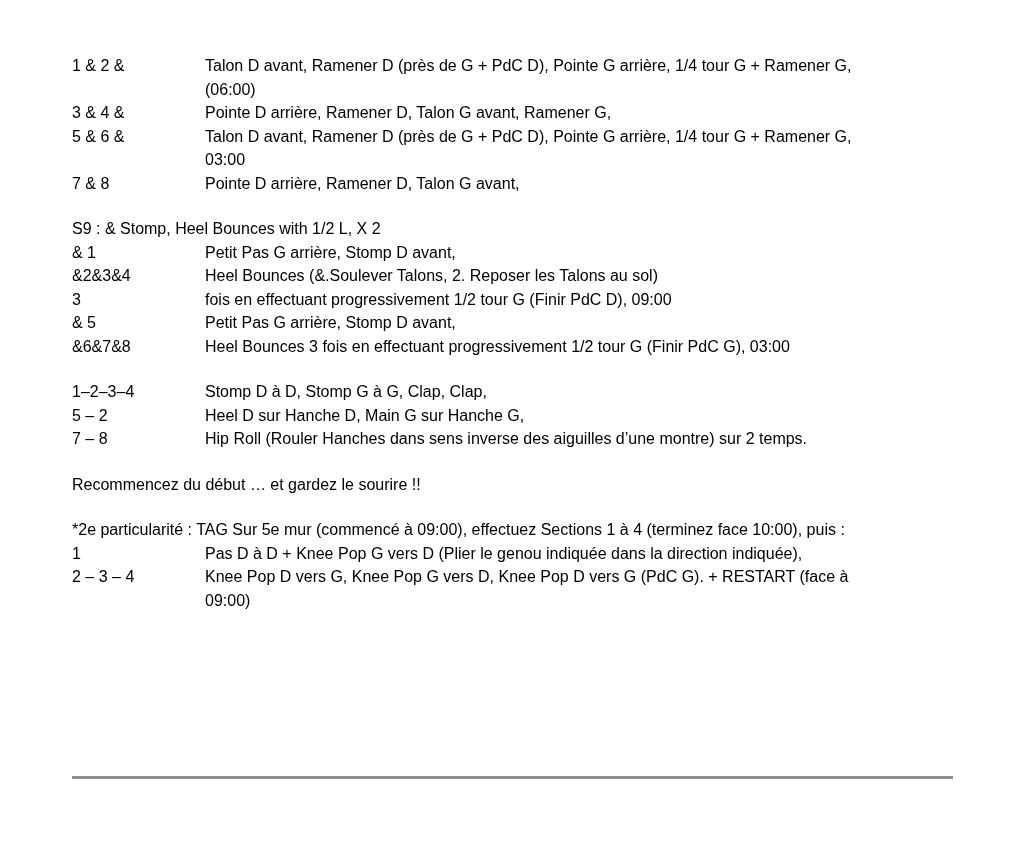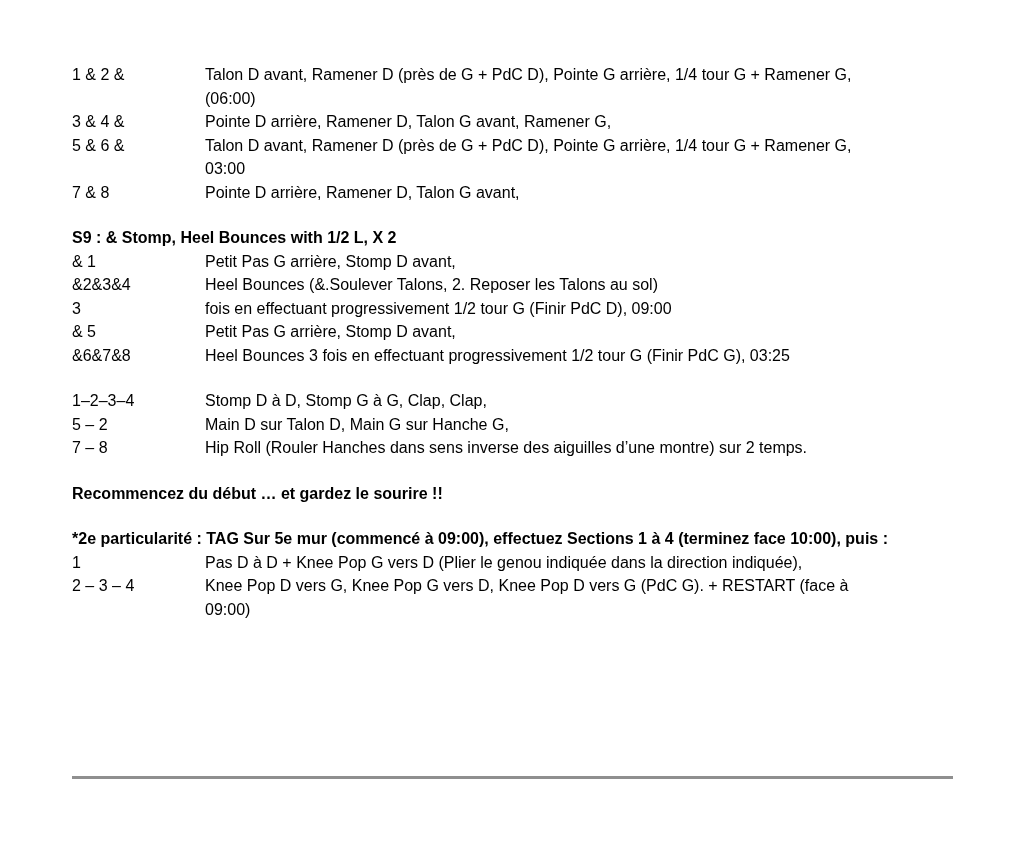--- a/index.html
+++ b/index.html
@@ -6,35 +6,35 @@
   html, body { background: #ffffff; }
   body {
     width: 1024px;
     height: 845px;
     position: relative;
     overflow: hidden;
     font-family: "Liberation Sans", sans-serif;
   }
   .content {
     position: absolute;
-    top: 63px;
+    top: 54px;
     left: 72px;
     width: 940px;
     font-size: 16px;
     line-height: 23.5px;
     color: #000000;
   }
   .row { display: flex; }
   .count {
     flex: 0 0 133px;
     white-space: nowrap;
   }
   .text { white-space: nowrap; }
   .heading {
-    font-weight: bold;
+    font-weight: normal;
     white-space: nowrap;
   }
   .spacer { height: 22px; }
   .divider {
     position: absolute;
     left: 72px;
     top: 776px;
     width: 881px;
     height: 3px;
   }
@@ -93,34 +93,34 @@
     <span class="text">fois en effectuant progressivement 1/2 tour G (Finir PdC D), 09:00</span>
   </div>
 
   <div class="row">
     <span class="count">&amp; 5</span>
     <span class="text">Petit Pas G arrière, Stomp D avant,</span>
   </div>
 
   <div class="row">
     <span class="count">&amp;6&amp;7&amp;8</span>
-    <span class="text">Heel Bounces 3 fois en effectuant progressivement 1/2 tour G (Finir PdC G), 03:25</span>
+    <span class="text">Heel Bounces 3 fois en effectuant progressivement 1/2 tour G (Finir PdC G), 03:00</span>
   </div>
 
   <div class="spacer"></div>
 
 
   <div class="row">
     <span class="count">1–2–3–4</span>
     <span class="text">Stomp D à D, Stomp G à G, Clap, Clap,</span>
   </div>
 
   <div class="row">
     <span class="count">5 – 2</span>
-    <span class="text">Main D sur Talon D, Main G sur Hanche G,</span>
+    <span class="text">Heel D sur Hanche D, Main G sur Hanche G,</span>
   </div>
 
   <div class="row">
     <span class="count">7 – 8</span>
     <span class="text">Hip Roll (Rouler Hanches dans sens inverse des aiguilles d’une montre) sur 2 temps.</span>
   </div>
 
   <div class="spacer"></div>
 
   <div class="heading">Recommencez du début … et gardez le sourire !!</div>

